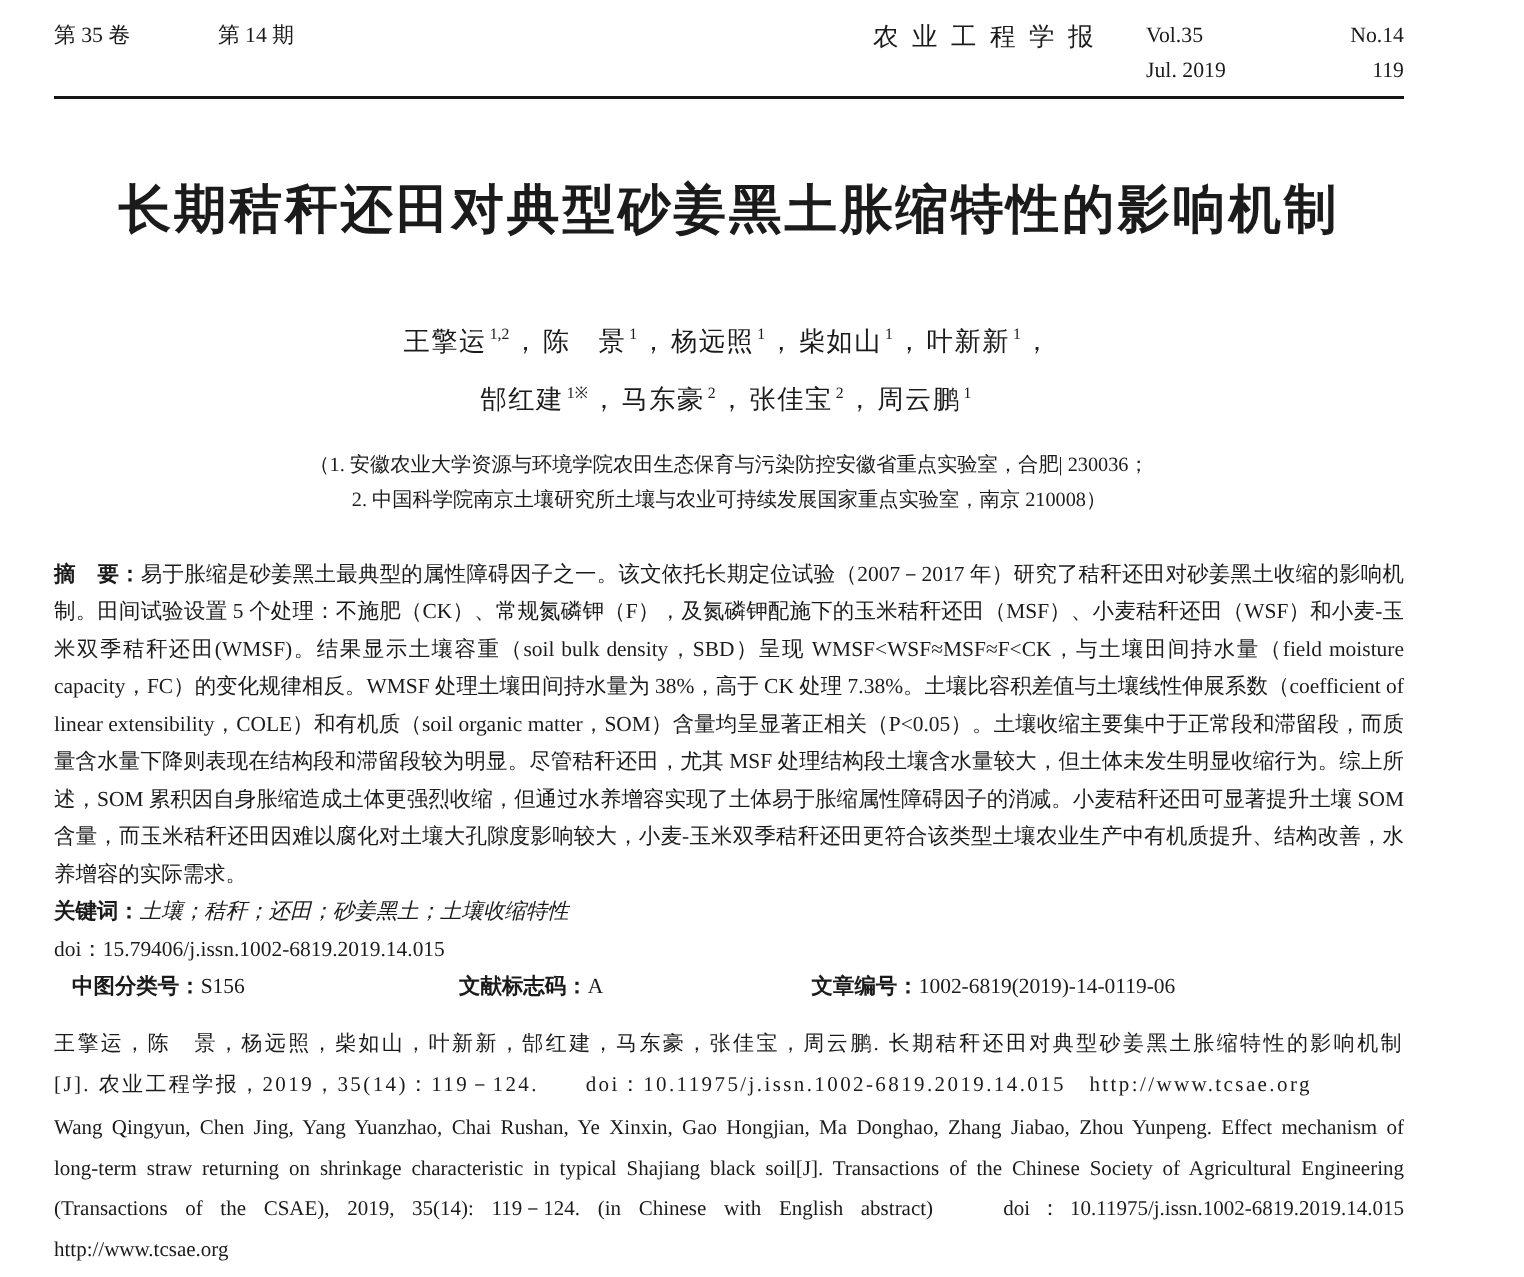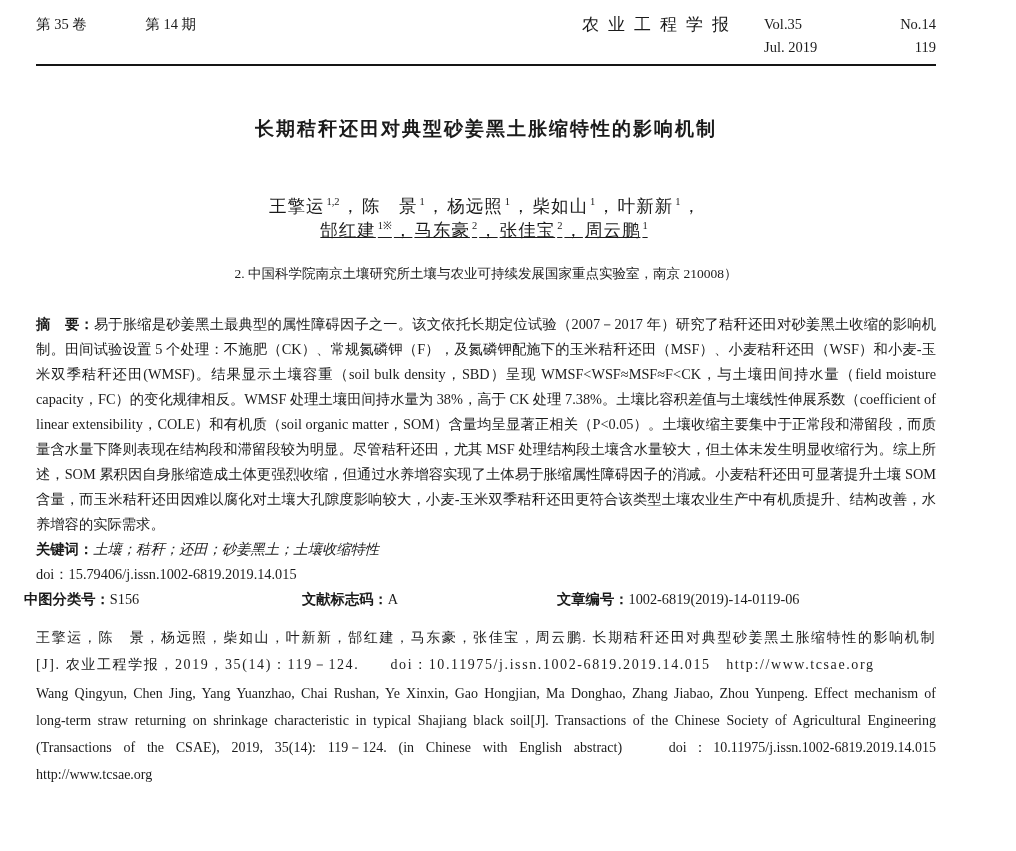--- a/index.html
+++ b/index.html
@@ -21,40 +21,40 @@
   .h-row{display:flex;justify-content:space-between;}
   .h-center{flex:1;text-align:right;}
   .journal-cn{font-size:17px;letter-spacing:9px;line-height:23px;}
   .journal-en{font-size:14.5px;word-spacing:3px;line-height:23px;}
   .rule{margin:5px 36px 0 36px;border-bottom:2.2px solid #151515;}
 
   
   h1.title{
     margin:50px 20px 0 20px;text-align:center;
     font-family:"Liberation Sans","DejaVu Sans",sans-serif;
-    font-size:19px;font-weight:bold;letter-spacing:2px;
+    font-size:35px;font-weight:bold;letter-spacing:2px;
   }
   .authors{text-align:center;font-size:17.5px;letter-spacing:1px;}
   .authors-1{margin-top:52px;}
-  .authors-2{text-decoration:underline;}
+  .authors-2{margin-top:15px;}
   .author sup{font-size:10.5px;margin-left:2px;letter-spacing:0;}
   .a-sep{margin:0 2px;}
 
   .affils{margin-top:20px;text-align:center;font-size:13.5px;line-height:23px;}
 
   
   .abstract{
     margin:27px 36px 0 36px;font-size:14.3px;line-height:25px;
     text-align:justify;
   }
   .b-label{font-weight:bold;}
   .kw-line{margin:0 36px;font-size:14.3px;line-height:25px;}
   .kw-text{font-style:italic;}
   .doi-line{margin:0 36px;font-size:14.3px;line-height:25px;}
-  .clc-line{margin:0 24px;display:flex;font-size:14.3px;line-height:25px;gap:20px;}
+  .clc-line{margin:0 48px;display:flex;font-size:14.3px;line-height:25px;}
   .clc-item-0{width:258px;}
   .clc-item-1{width:235px;}
 
   
   .cit-cn{
     margin:12px 36px 0 36px;font-size:14px;line-height:27px;
     letter-spacing:1.6px;text-align:justify;
   }
   .cit-en{
     margin:2px 36px 0 36px;font-size:14px;line-height:27px;
@@ -92,20 +92,21 @@
   <h1 class="title">长期秸秆还田对典型砂姜黑土胀缩特性的影响机制</h1>
 
   <div class="authors authors-1">
     <span class="author"><span>王擎运</span><sup>1,2</sup><span class="a-sep">，</span></span><span class="author"><span>陈　景</span><sup>1</sup><span class="a-sep">，</span></span><span class="author"><span>杨远照</span><sup>1</sup><span class="a-sep">，</span></span><span class="author"><span>柴如山</span><sup>1</sup><span class="a-sep">，</span></span><span class="author"><span>叶新新</span><sup>1</sup><span class="a-sep">，</span></span>
   </div>
   <div class="authors authors-2">
     <span class="author"><span>郜红建</span><sup>1※</sup><span class="a-sep">，</span></span><span class="author"><span>马东豪</span><sup>2</sup><span class="a-sep">，</span></span><span class="author"><span>张佳宝</span><sup>2</sup><span class="a-sep">，</span></span><span class="author"><span>周云鹏</span><sup>1</sup><span class="a-sep"></span></span>
   </div>
 
   <div class="affils">
+    <div>（1. 安徽农业大学资源与环境学院农田生态保育与污染防控安徽省重点实验室，合肥| 230036；</div>
     <div>2. 中国科学院南京土壤研究所土壤与农业可持续发展国家重点实验室，南京 210008）</div>
   </div>
 
   <p class="abstract"><span class="b-label">摘　要：</span><span>易于胀缩是砂姜黑土最典型的属性障碍因子之一。该文依托长期定位试验（2007－2017 年）研究了秸秆还田对砂姜黑土收缩的影响机制。田间试验设置 5 个处理：不施肥（CK）、常规氮磷钾（F），及氮磷钾配施下的玉米秸秆还田（MSF）、小麦秸秆还田（WSF）和小麦-玉米双季秸秆还田(WMSF)。结果显示土壤容重（soil bulk density，SBD）呈现 WMSF&lt;WSF≈MSF≈F&lt;CK，与土壤田间持水量（field moisture capacity，FC）的变化规律相反。WMSF 处理土壤田间持水量为 38%，高于 CK 处理 7.38%。土壤比容积差值与土壤线性伸展系数（coefficient of linear extensibility，COLE）和有机质（soil organic matter，SOM）含量均呈显著正相关（P&lt;0.05）。土壤收缩主要集中于正常段和滞留段，而质量含水量下降则表现在结构段和滞留段较为明显。尽管秸秆还田，尤其 MSF 处理结构段土壤含水量较大，但土体未发生明显收缩行为。综上所述，SOM 累积因自身胀缩造成土体更强烈收缩，但通过水养增容实现了土体易于胀缩属性障碍因子的消减。小麦秸秆还田可显著提升土壤 SOM 含量，而玉米秸秆还田因难以腐化对土壤大孔隙度影响较大，小麦-玉米双季秸秆还田更符合该类型土壤农业生产中有机质提升、结构改善，水养增容的实际需求。</span></p>
 
   <div class="kw-line"><span class="b-label">关键词：</span><span class="kw-text">土壤；秸秆；还田；砂姜黑土；土壤收缩特性</span></div>
 
   <div class="doi-line"><span>doi：</span><span>15.79406/j.issn.1002-6819.2019.14.015</span></div>
 
   <div class="clc-line">

